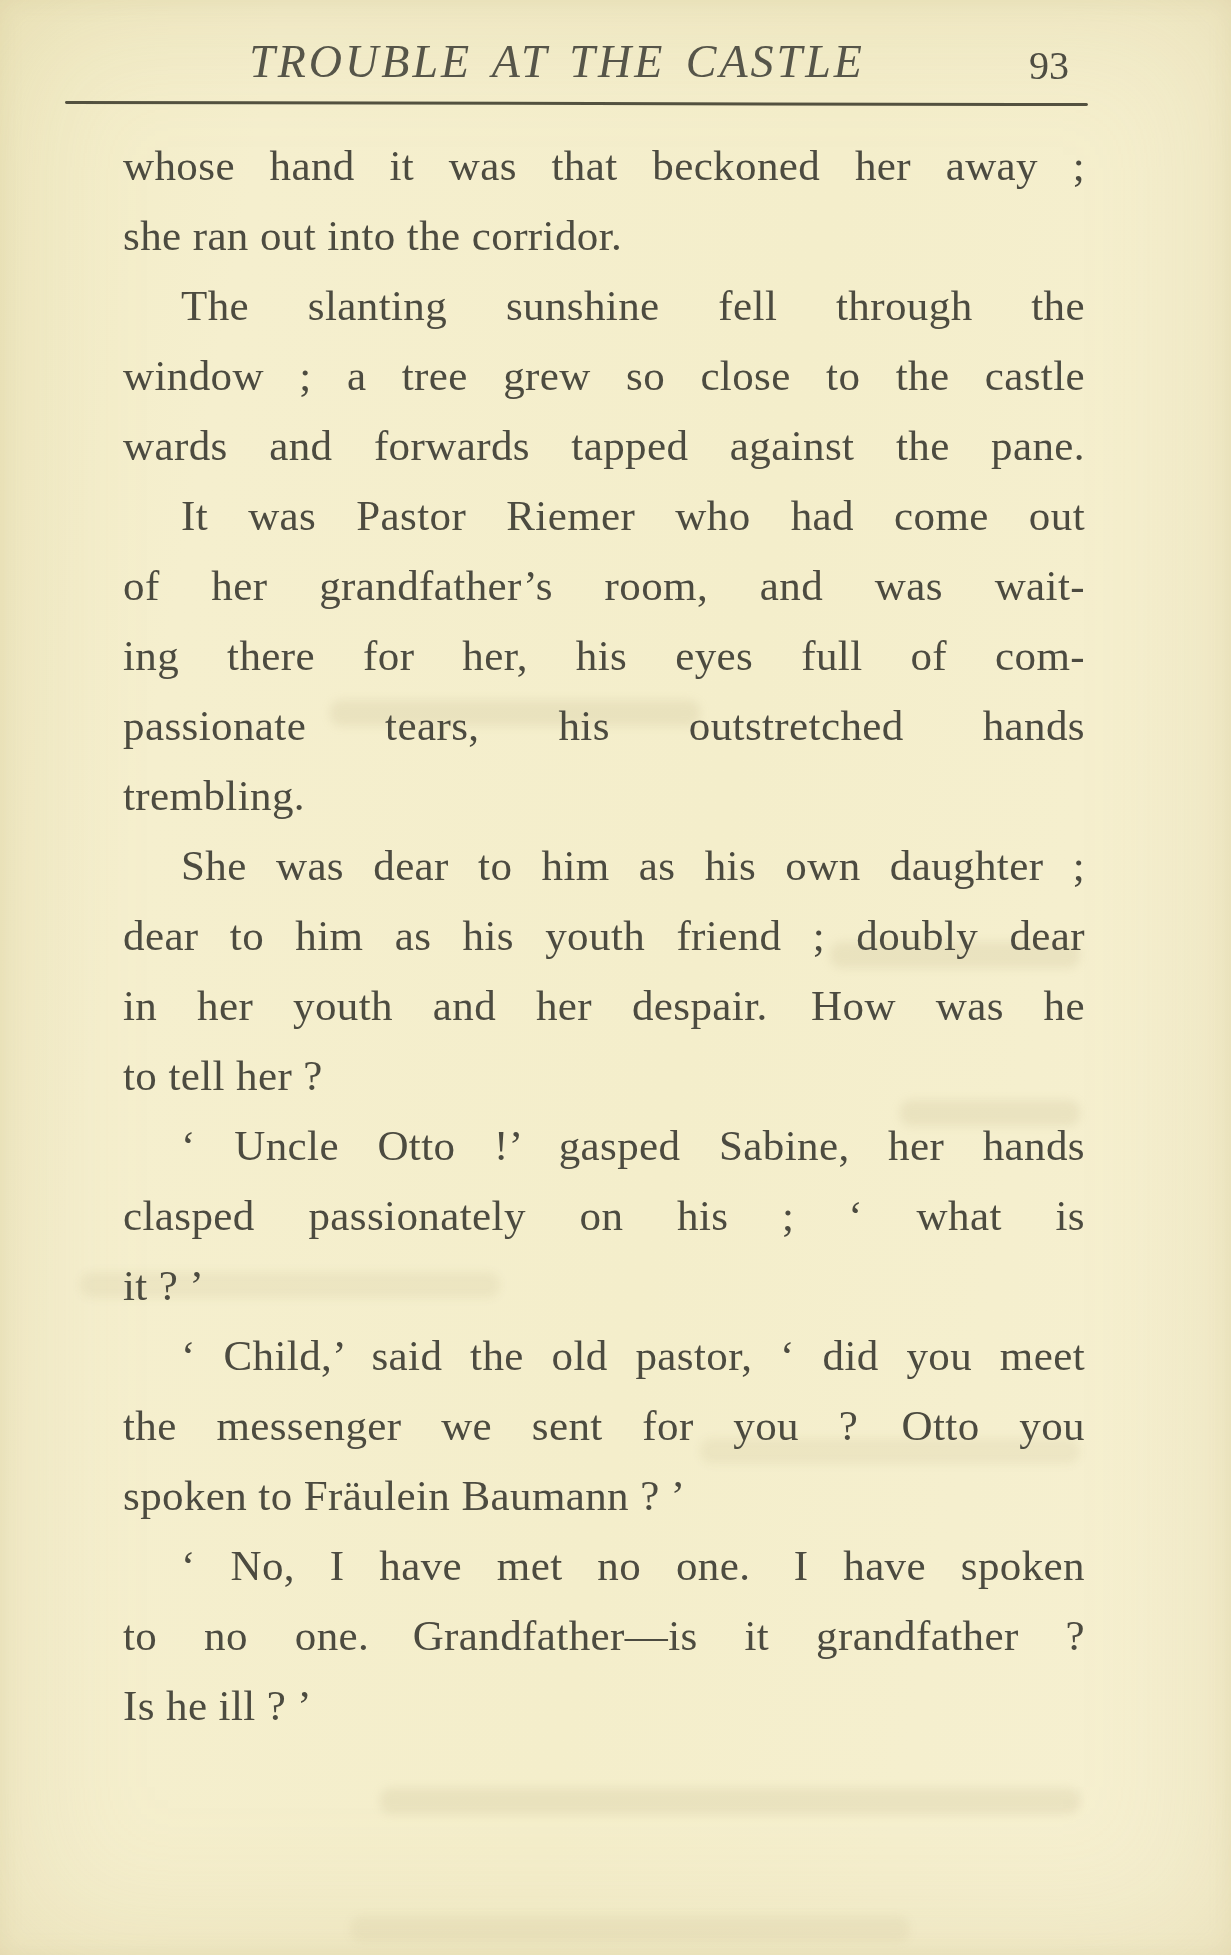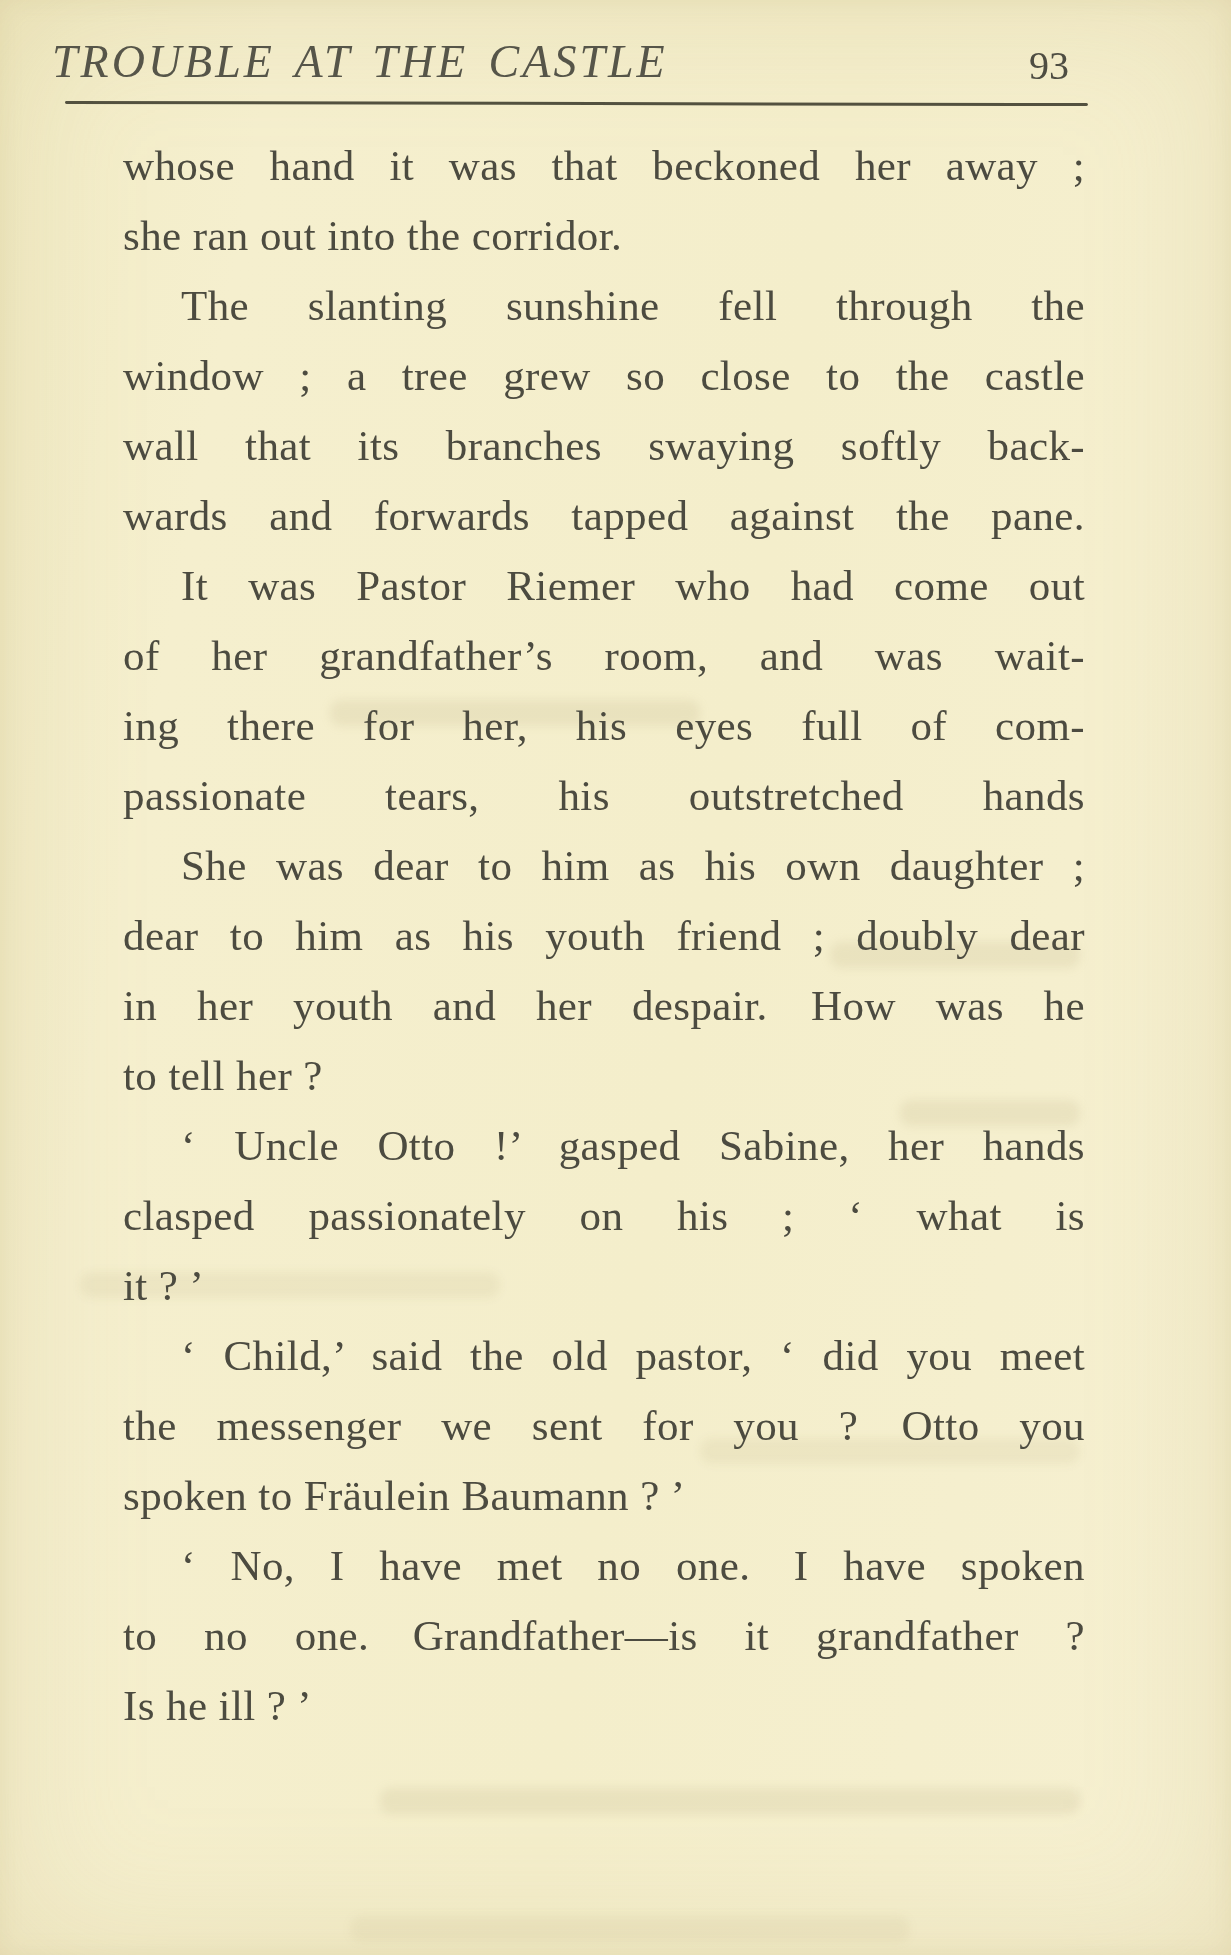--- a/index.html
+++ b/index.html
@@ -22,20 +22,21 @@
     left: 75px; top: 0;
     width: 1010px;
   }
   .pagehead {
     position: relative;
     margin-top: 36px;
     height: 52px;
     line-height: 52px;
   }
   .running-title {
+    text-align: center;
     transform: translateX(-23px);
     font-style: italic;
     font-size: 46px;
     letter-spacing: 3px;
     word-spacing: 6px;
     color: #565549;
     white-space: nowrap;
   }
   .page-number {
     position: absolute;
@@ -108,27 +109,27 @@
 
     <div class="rule"></div>
 
     <div class="bodytext">
 
       <div class="line">whose hand it was that beckoned her away ;</div>
       <div class="line last">she ran out into the corridor.</div>
 
       <div class="line ind">The slanting sunshine fell through the</div>
       <div class="line">window ; a tree grew so close to the castle</div>
-      <div class="line">wall that its branches swaying softly back-</div>
       <div class="line">wards and forwards tapped against the pane.</div>
 
       <div class="line ind">It was Pastor Riemer who had come out</div>
       <div class="line">of her grandfather’s room, and was wait-</div>
       <div class="line">ing there for her, his eyes full of com-</div>
       <div class="line">passionate tears, his outstretched hands</div>
+      <div class="line last">trembling.</div>
 
       <div class="line ind">She was dear to him as his own daughter ;</div>
       <div class="line">dear to him as his youth friend ; doubly dear</div>
       <div class="line">in her youth and her despair. How was he</div>
       <div class="line last">to tell her ?</div>
 
       <div class="line ind">‘ Uncle Otto !’ gasped Sabine, her hands</div>
       <div class="line">clasped passionately on his ; ‘ what is</div>
       <div class="line last">it ? ’</div>
 

